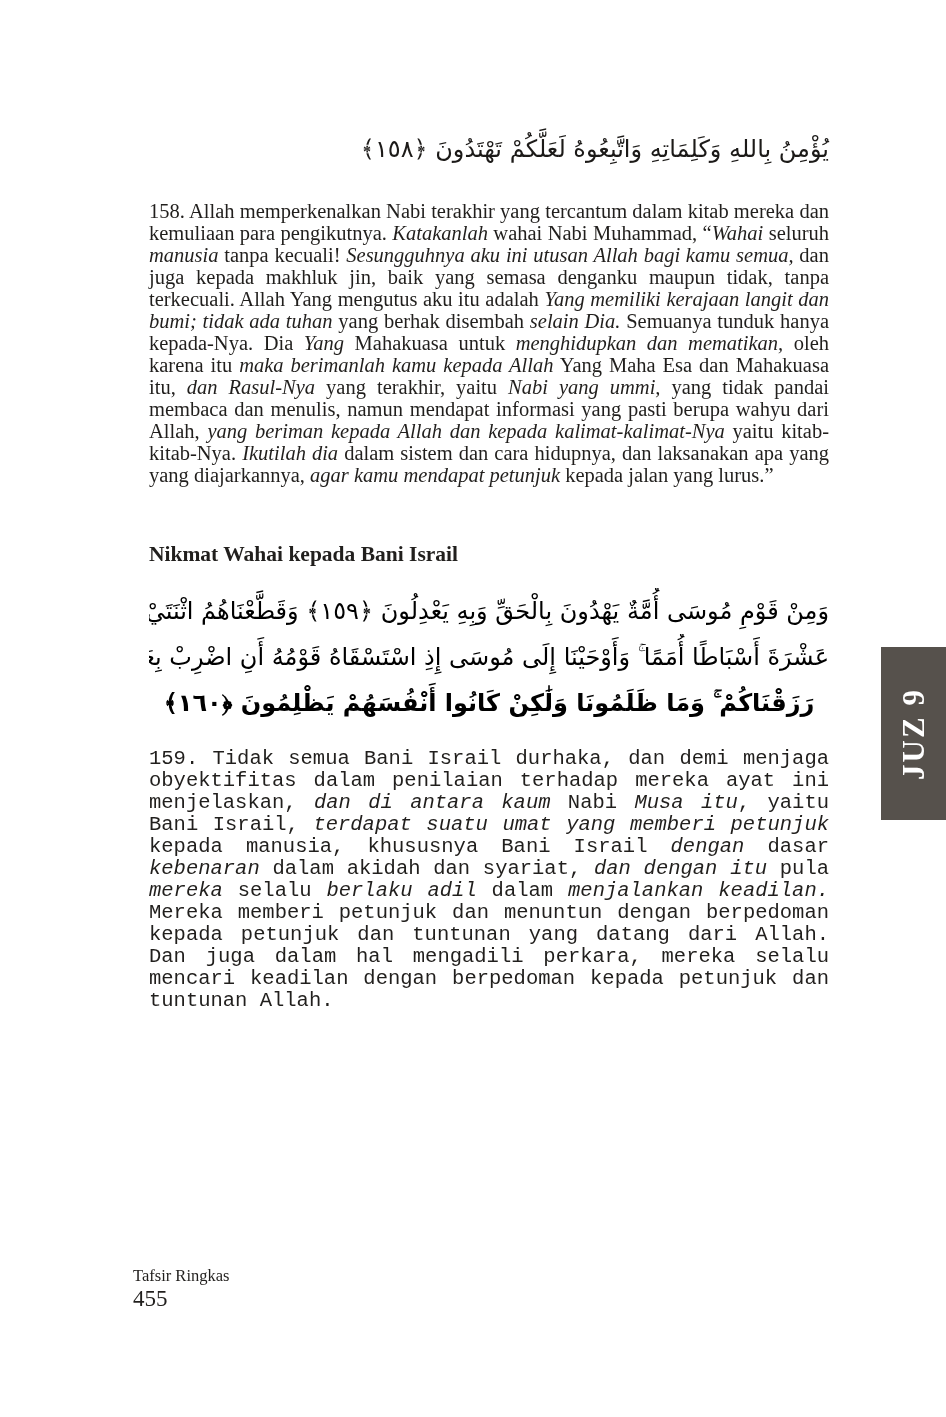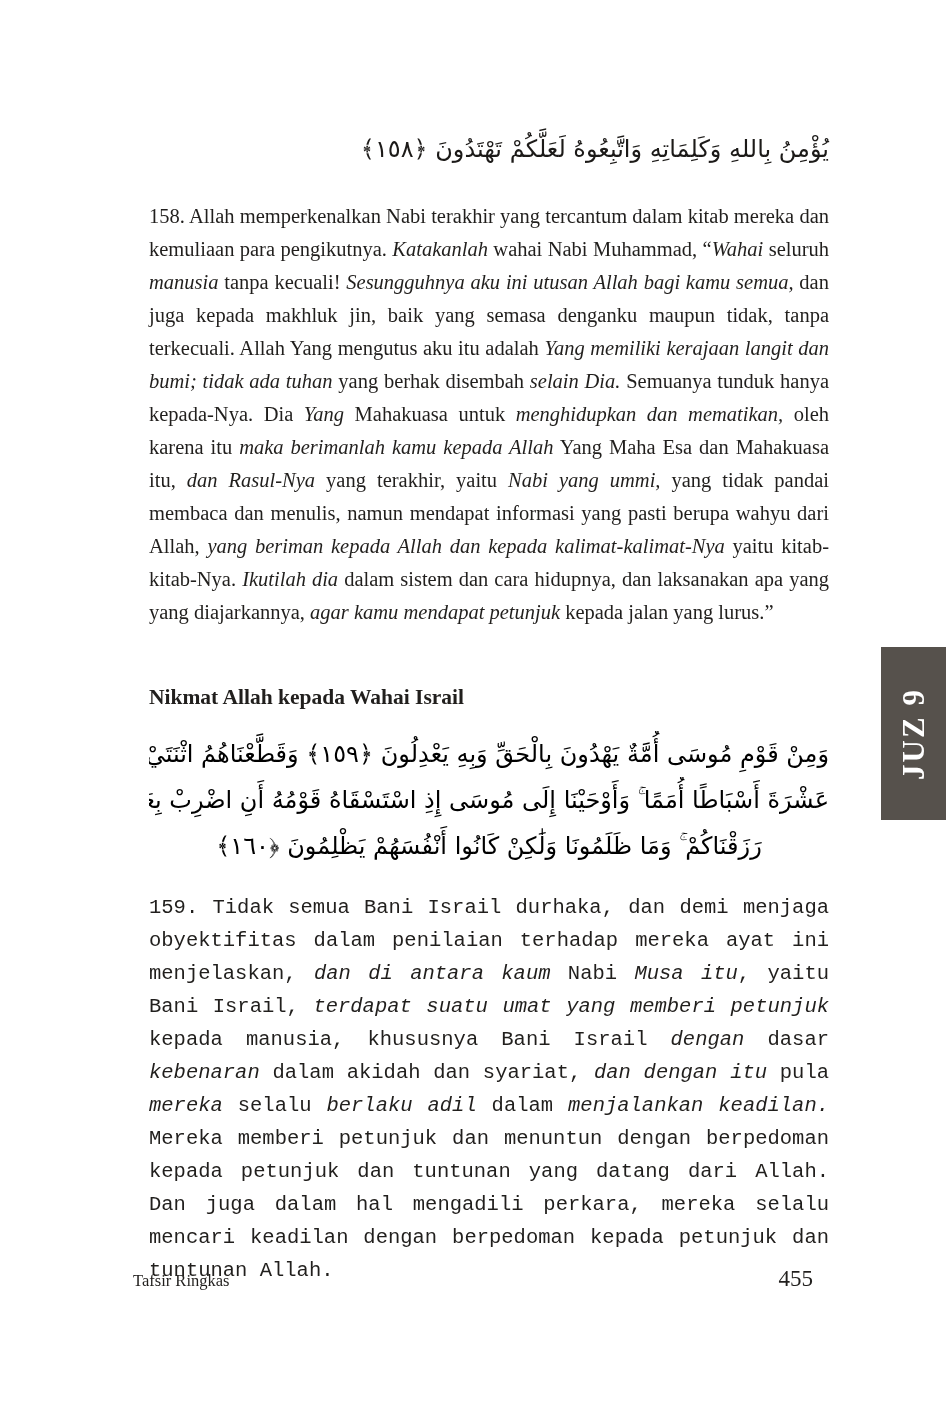--- a/index.html
+++ b/index.html
@@ -26,21 +26,21 @@
     font-family: "DejaVu Sans", sans-serif;
     font-size: 24px;
     line-height: 66px;
     white-space: nowrap;
     color: #1c1a18;
   }
   
   .body-para {
     margin: 0;
     font-size: 20.5px;
-    line-height: 33px;
+    line-height: 22px;
     text-align: justify;
     color: #211f1d;
   }
   .para-158 { margin-top: 18px; }
   .para-159 { margin-top: 22px; font-family: Liberation Mono, monospace; }
   .it { font-style: italic; }
   
   .section-heading {
     margin: 54px 0 0 0;
     font-size: 21.5px;
@@ -59,20 +59,21 @@
   .ayah-line {
     line-height: 46px;
     text-align: justify;
     text-align-last: justify;
     white-space: nowrap;
     overflow: hidden;
   }
   .ayah-line.last {
     text-align: left;
     text-align-last: center;
+    font-weight: bold;
   }
   
   .juz-tab {
     position: absolute;
     right: 0;
     top: 647px;
     width: 65px;
     height: 173px;
     background: #56514c;
     display: flex;
@@ -90,38 +91,39 @@
   }
   
   .footer {
     position: absolute;
     left: 133px;
     right: 133px;
     top: 1266px;
     display: flex;
     justify-content: space-between;
     align-items: baseline;
+    flex-direction: column;
   }
   .running-title { font-size: 16.5px; color: #211f1d; }
   .page-num { font-size: 23px; color: #211f1d; }
 </style>
 </head>
 <body>
 
 <div class="juz-tab">
   <span class="juz-label">JUZ 9</span>
 </div>
 
 <div class="content">
 
   <div class="arabic-top">يُؤْمِنُ بِاللهِ وَكَلِمَاتِهِ وَاتَّبِعُوهُ لَعَلَّكُمْ تَهْتَدُونَ ﴿١٥٨﴾</div>
 
   <p class="body-para para-158"><span>158. Allah memperkenalkan Nabi terakhir yang tercantum dalam kitab mereka dan kemuliaan para pengikutnya. </span><span class="it">Katakanlah</span><span> wahai Nabi Muhammad, “</span><span class="it">Wahai</span><span> seluruh </span><span class="it">manusia</span><span> tanpa kecuali! </span><span class="it">Sesungguhnya aku ini utusan Allah bagi kamu semua,</span><span> dan juga kepada makhluk jin, baik yang semasa denganku maupun tidak, tanpa terkecuali. Allah Yang mengutus aku itu adalah </span><span class="it">Yang memiliki kerajaan langit dan bumi; tidak ada tuhan</span><span> yang berhak disembah </span><span class="it">selain Dia.</span><span> Semuanya tunduk hanya kepada-Nya. Dia </span><span class="it">Yang</span><span> Mahakuasa untuk </span><span class="it">menghidupkan dan mematikan,</span><span> oleh karena itu </span><span class="it">maka berimanlah kamu kepada Allah</span><span> Yang Maha Esa dan Mahakuasa itu, </span><span class="it">dan Rasul-Nya</span><span> yang terakhir, yaitu </span><span class="it">Nabi yang ummi,</span><span> yang tidak pandai membaca dan menulis, namun mendapat informasi yang pasti berupa wahyu dari Allah, </span><span class="it">yang beriman kepada Allah dan kepada kalimat-kalimat-Nya</span><span> yaitu kitab-kitab-Nya. </span><span class="it">Ikutilah dia</span><span> dalam sistem dan cara hidupnya, dan laksanakan apa yang yang diajarkannya, </span><span class="it">agar kamu mendapat petunjuk</span><span> kepada jalan yang lurus.”</span></p>
 
-  <h2 class="section-heading">Nikmat Allah kepada Wahai Israil</h2>
+  <h2 class="section-heading">Nikmat Wahai kepada Bani Israil</h2>
 
   <div class="arabic-block">
     <div class="ayah-line">وَمِنْ قَوْمِ مُوسَى أُمَّةٌ يَهْدُونَ بِالْحَقِّ وَبِهِ يَعْدِلُونَ ﴿١٥٩﴾ وَقَطَّعْنَاهُمُ اثْنَتَيْ</div>
     <div class="ayah-line">عَشْرَةَ أَسْبَاطًا أُمَمًا ۚ وَأَوْحَيْنَا إِلَى مُوسَى إِذِ اسْتَسْقَاهُ قَوْمُهُ أَنِ اضْرِبْ بِعَصَاكَ</div>
     <div class="ayah-line last">رَزَقْنَاكُمْ ۚ وَمَا ظَلَمُونَا وَلَٰكِنْ كَانُوا أَنْفُسَهُمْ يَظْلِمُونَ ﴿١٦٠﴾</div>
   </div>
 
   <p class="body-para para-159"><span>159. Tidak semua Bani Israil durhaka, dan demi menjaga obyektifitas dalam penilaian terhadap mereka ayat ini menjelaskan, </span><span class="it">dan di antara kaum</span><span> Nabi </span><span class="it">Musa itu</span><span>, yaitu Bani Israil, </span><span class="it">terdapat suatu umat yang memberi petunjuk</span><span> kepada manusia, khususnya Bani Israil </span><span class="it">dengan</span><span> dasar </span><span class="it">kebenaran</span><span> dalam akidah dan syariat, </span><span class="it">dan dengan itu</span><span> pula </span><span class="it">mereka</span><span> selalu </span><span class="it">berlaku adil</span><span> dalam </span><span class="it">menjalankan keadilan.</span><span> Mereka memberi petunjuk dan menuntun dengan berpedoman kepada petunjuk dan tuntunan yang datang dari Allah. Dan juga dalam hal mengadili perkara, mereka selalu mencari keadilan dengan berpedoman kepada petunjuk dan tuntunan Allah.</span></p>
 
 </div>

